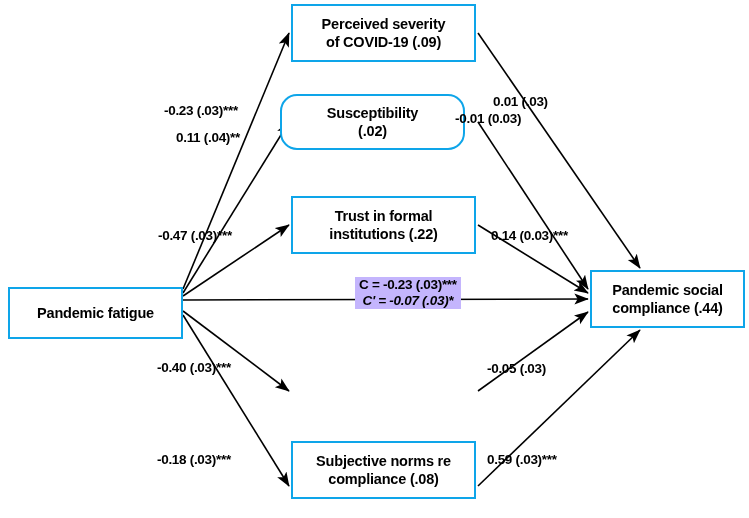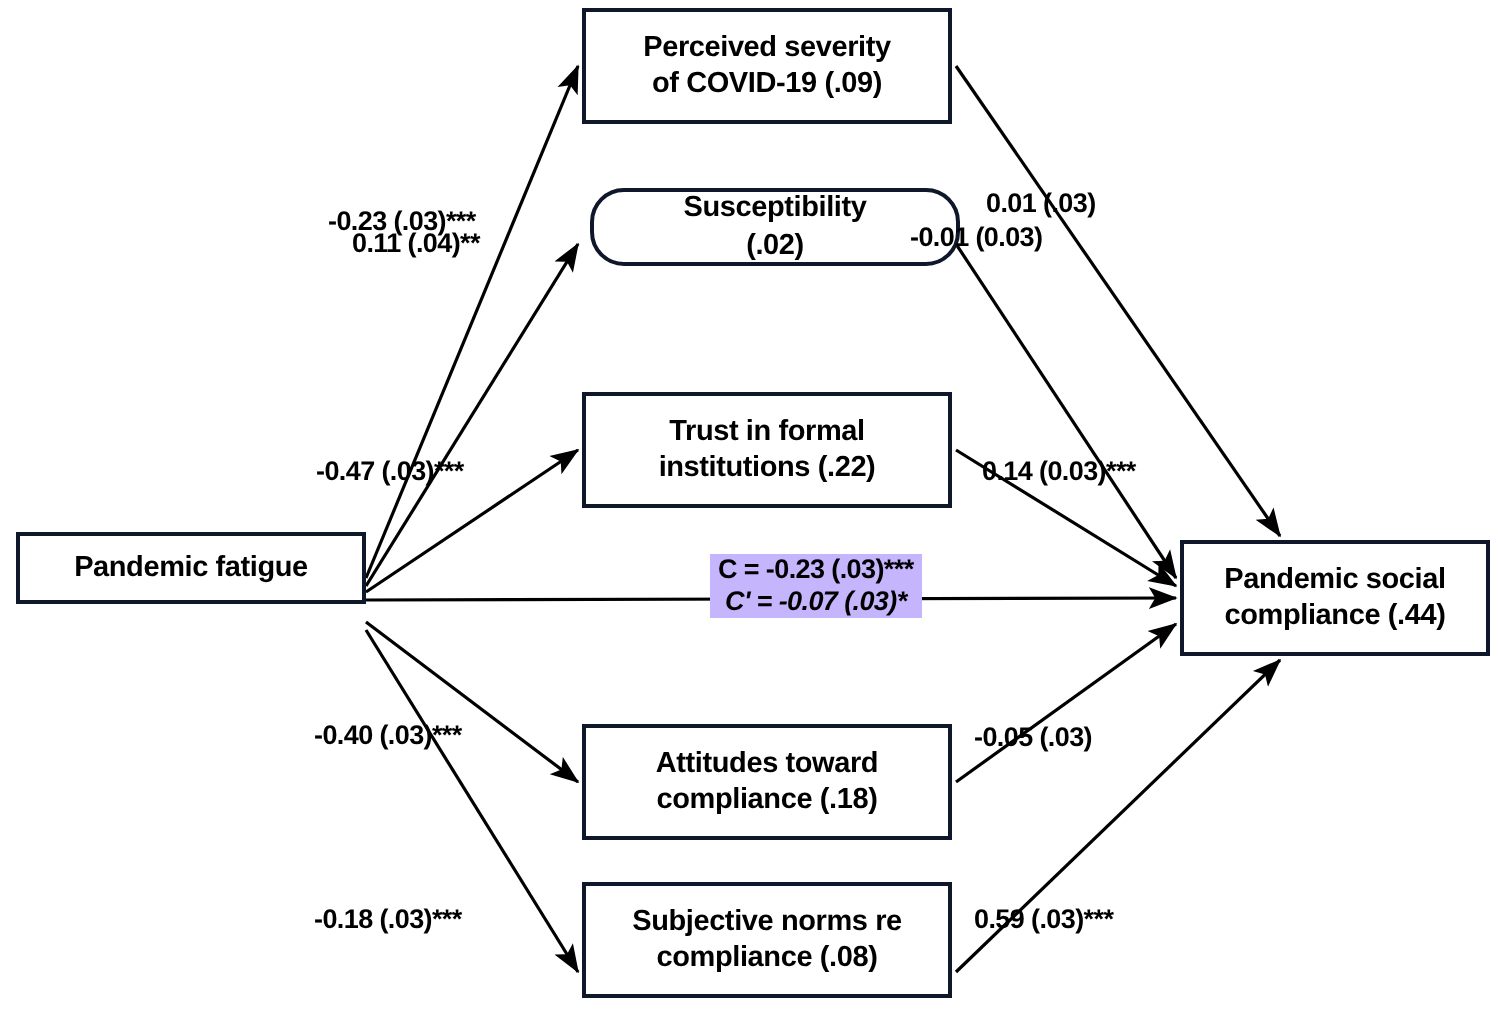--- a/index.html
+++ b/index.html
@@ -21,21 +21,21 @@
   #edge-layer {
     position: absolute;
     left: 0;
     top: 0;
     width: 749px;
     height: 518px;
   }
   .node {
     position: absolute;
     box-sizing: border-box;
-    border: 2px solid #0f172a;
+    border: 2px solid #0ea5e9;
     background: #ffffff;
     display: flex;
     align-items: center;
     justify-content: center;
     text-align: center;
     font-weight: bold;
     font-size: 14.5px;
     line-height: 1.25;
     letter-spacing: -0.2px;
     z-index: 3;
@@ -81,57 +81,53 @@
 
     <line x1="478" y1="33" x2="640" y2="268" stroke="#000000" stroke-width="1.6" marker-end="url(#arrow)"></line>
     <line x1="478" y1="122" x2="588" y2="289" stroke="#000000" stroke-width="1.6" marker-end="url(#arrow)"></line>
     <line x1="478" y1="225" x2="588" y2="293" stroke="#000000" stroke-width="1.6" marker-end="url(#arrow)"></line>
     <line x1="478" y1="391" x2="588" y2="312" stroke="#000000" stroke-width="1.6" marker-end="url(#arrow)"></line>
     <line x1="478" y1="486" x2="640" y2="330" stroke="#000000" stroke-width="1.6" marker-end="url(#arrow)"></line>
 
     <line x1="183" y1="300" x2="588" y2="299" stroke="#000000" stroke-width="1.6" marker-end="url(#arrow)"></line>
   </svg>
 
-  <div class="node" style="left:8px; top:266px; width:175px; height:36px;">
+  <div class="node" style="left:8px; top:287px; width:175px; height:52px;">
     <span class="node-label">Pandemic fatigue</span>
   </div>
 
   <div class="node" style="left:291px; top:4px; width:185px; height:58px;">
     <span class="node-label">Perceived severity
 of COVID-19 (.09)</span>
   </div>
 
-  <div class="node" style="left:295px; top:94px; width:185px; height:39px;border-radius:17px;">
+  <div class="node" style="left:280px; top:94px; width:185px; height:56px;border-radius:17px;">
     <span class="node-label">Susceptibility
 (.02)</span>
   </div>
 
   <div class="node" style="left:291px; top:196px; width:185px; height:58px;text-align:center;">
     <span class="node-label">Trust in formal
 institutions (.22)</span>
   </div>
 
-  <div class="node" style="left:291px; top:362px; width:185px; height:58px;">
-    <span class="node-label">Attitudes toward
-compliance (.18)</span>
-  </div>
 
   <div class="node" style="left:291px; top:441px; width:185px; height:58px;">
     <span class="node-label">Subjective norms re
 compliance (.08)</span>
   </div>
 
   <div class="node" style="left:590px; top:270px; width:155px; height:58px;">
     <span class="node-label">Pandemic social
 compliance (.44)</span>
   </div>
 
   <div class="edge-label" style="left:164px; top:63px;margin-top:40px;">-0.23 (.03)***</div>
 
-  <div class="edge-label" style="left:176px; top:114px;">0.11 (.04)**</div>
+  <div class="edge-label" style="left:176px; top:130px;">0.11 (.04)**</div>
 
   <div class="edge-label" style="left:158px; top:228px;">-0.47 (.03)***</div>
 
   <div class="edge-label" style="left:157px; top:360px;">-0.40 (.03)***</div>
 
   <div class="edge-label" style="left:157px; top:452px;">-0.18 (.03)***</div>
 
   <div class="edge-label" style="left:493px; top:62px;margin-top:32px;">0.01 (.03)</div>
 
   <div class="edge-label" style="left:455px; top:111px;text-align:center;">-0.01 (0.03)</div>

